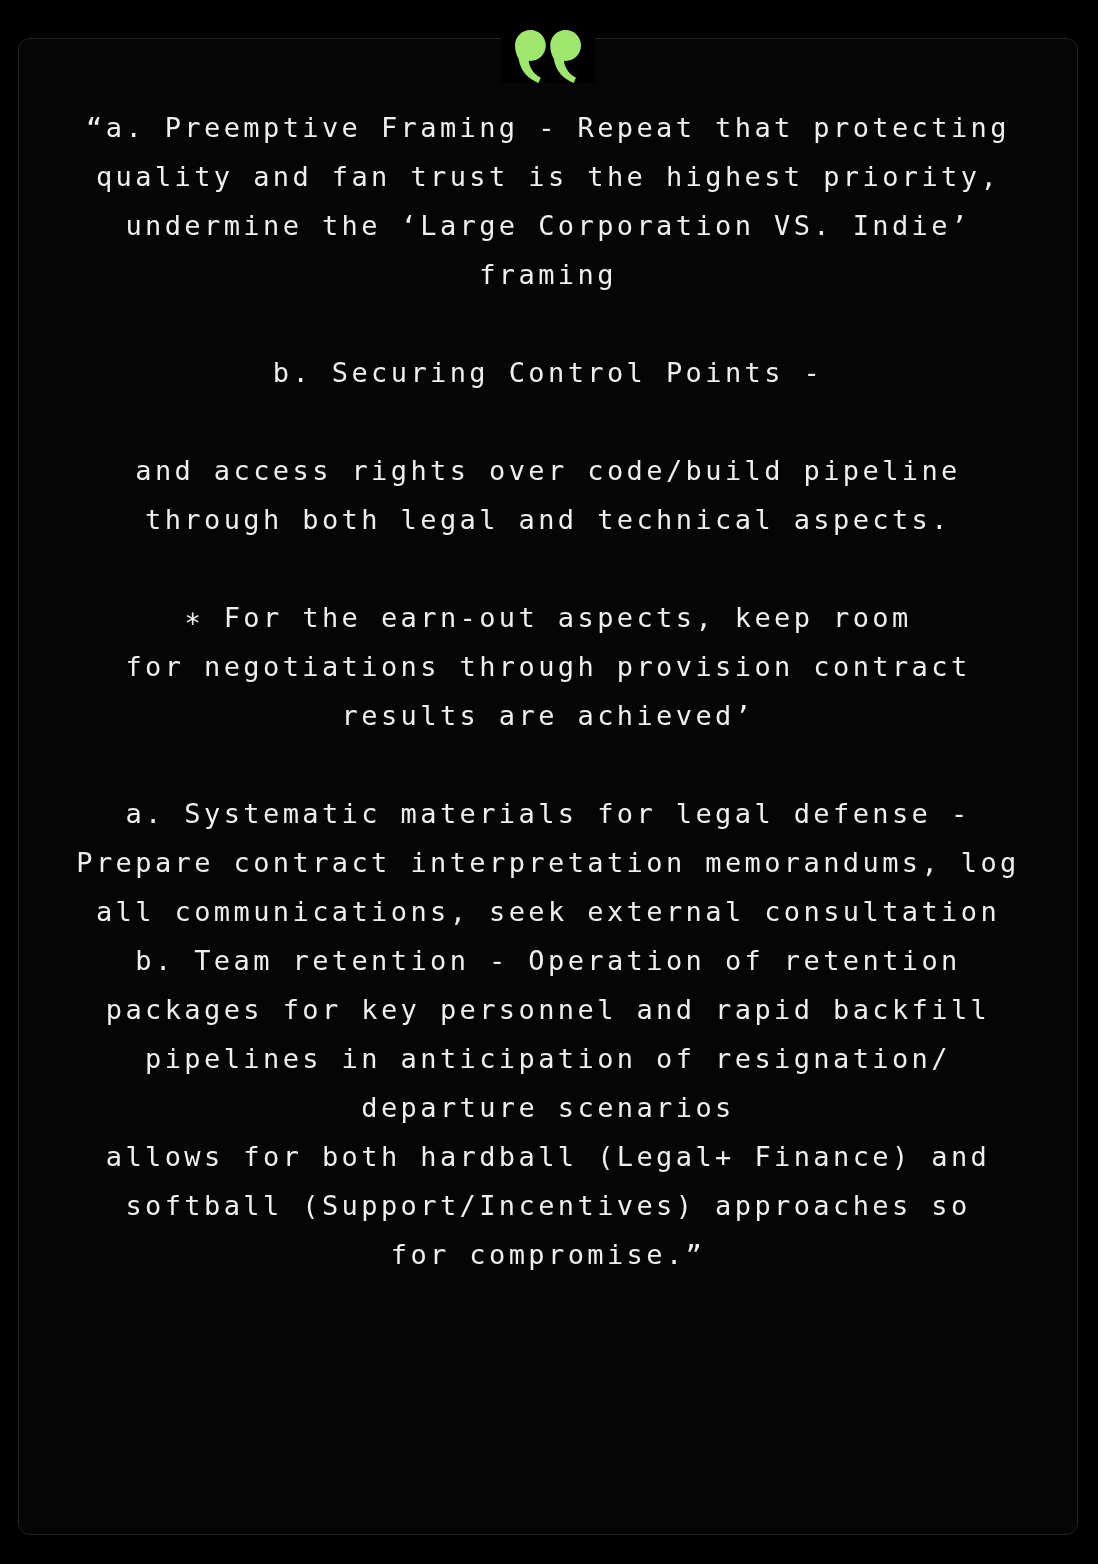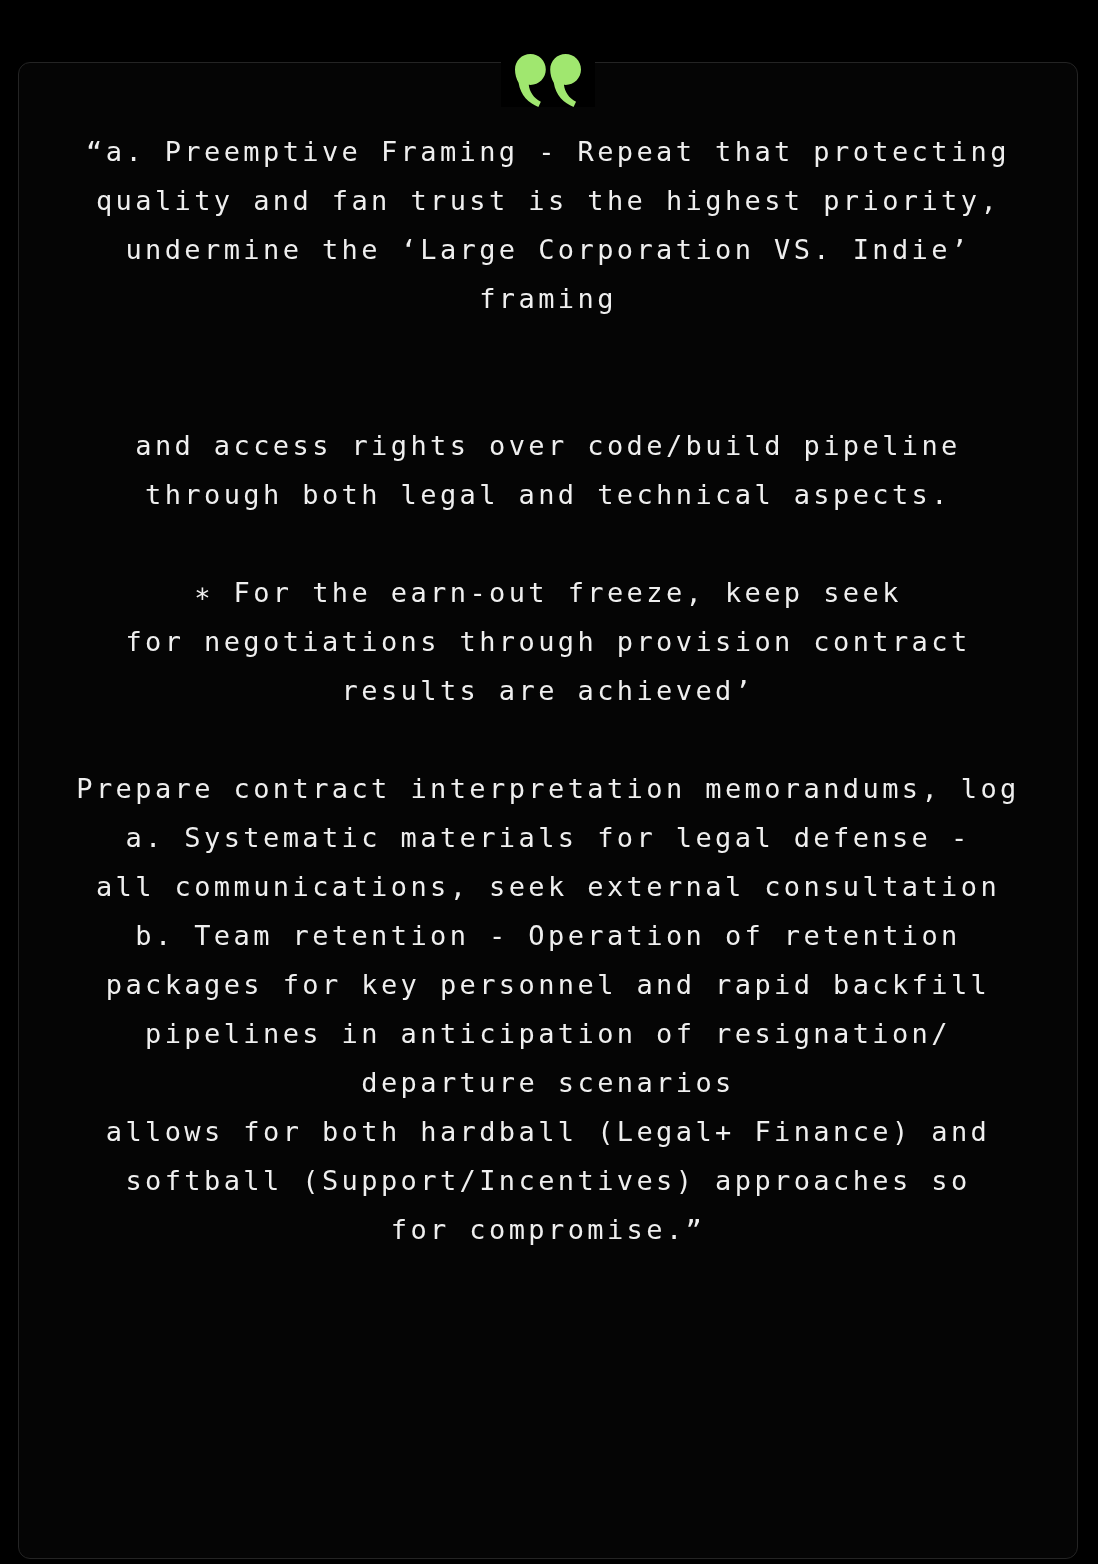--- a/index.html
+++ b/index.html
@@ -48,45 +48,46 @@
     color: #efefef;
   }
   .quote-line {
     min-height: 49px;
     white-space: nowrap;
   }
 </style>
 </head>
 <body style="background-color: rgb(0, 0, 0);">
 
-<div class="card" style="background-color: rgb(5, 5, 5); border-color: rgb(36, 36, 36); margin-top: 24px;">
+<div class="card" style="background-color: rgb(5, 5, 5); border-color: rgb(36, 36, 36);">
 
   <div class="icon-wrap" style="color: rgb(160, 231, 111); background-color: rgb(0, 0, 0);">
     <svg width="66" height="53" viewBox="0 0 120 96" aria-hidden="true">
       <path fill="currentColor" d="M28 0 C43.5 0 56 12.5 56 28 C56 43.5 43.5 56 28 56 C27 56 26 55.9 25 55.8 C26.5 69 34 80 47 86.5 L42.5 96 C25 89 10 75 6.5 52 C2.5 45 0 37 0 28 C0 12.5 12.5 0 28 0 Z"></path>
       <path fill="currentColor" transform="translate(64,0)" d="M28 0 C43.5 0 56 12.5 56 28 C56 43.5 43.5 56 28 56 C27 56 26 55.9 25 55.8 C26.5 69 34 80 47 86.5 L42.5 96 C25 89 10 75 6.5 52 C2.5 45 0 37 0 28 C0 12.5 12.5 0 28 0 Z"></path>
     </svg>
   </div>
 
   <div class="quote-text" style="color: rgb(239, 239, 239);">
       <div class="quote-line">“a. Preemptive Framing - Repeat that protecting</div>
       <div class="quote-line">quality and fan trust is the highest priority,</div>
       <div class="quote-line">undermine the ‘Large Corporation VS. Indie’</div>
       <div class="quote-line">framing</div>
       <div class="quote-line"></div>
+      <div class="quote-line">b. Securing Control Points -</div>
       <div class="quote-line"></div>
       <div class="quote-line">and access rights over code/build pipeline</div>
       <div class="quote-line">through both legal and technical aspects.</div>
       <div class="quote-line"></div>
-      <div class="quote-line">∗ For the earn-out freeze, keep seek</div>
+      <div class="quote-line">∗ For the earn-out aspects, keep room</div>
       <div class="quote-line">for negotiations through provision contract</div>
       <div class="quote-line">results are achieved’</div>
       <div class="quote-line"></div>
+      <div class="quote-line">a. Systematic materials for legal defense -</div>
       <div class="quote-line">Prepare contract interpretation memorandums, log</div>
-      <div class="quote-line">a. Systematic materials for legal defense -</div>
       <div class="quote-line">all communications, seek external consultation</div>
       <div class="quote-line">b. Team retention - Operation of retention</div>
       <div class="quote-line">packages for key personnel and rapid backfill</div>
       <div class="quote-line">pipelines in anticipation of resignation/</div>
       <div class="quote-line">departure scenarios</div>
       <div class="quote-line">allows for both hardball (Legal+ Finance) and</div>
       <div class="quote-line">softball (Support/Incentives) approaches so</div>
       <div class="quote-line">for compromise.”</div>
     </div>
 </div>

